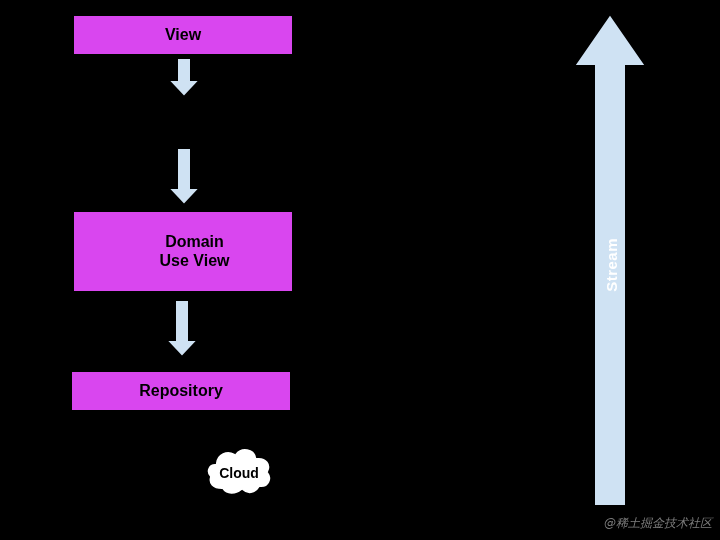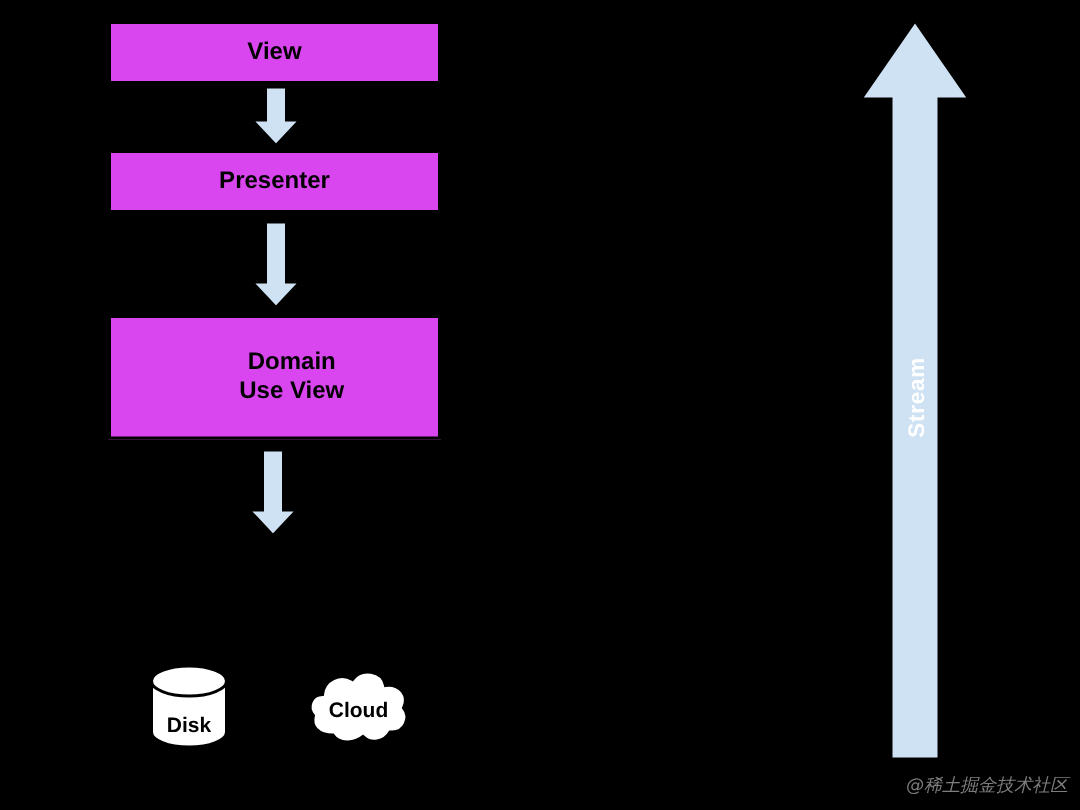--- a/index.html
+++ b/index.html
@@ -87,49 +87,42 @@
   <div class="box" style="left:72px; top:14px; width:222px; height:42px;">
     <span>View</span>
   </div>
 
   <div class="arrow-down" style="left:166px; top:58px; width:36px; height:40px;">
     <svg width="36" height="40" viewBox="0 0 36 40">
       <polygon points="11,0 25,0 25,22 34,22 18,39 2,22 11,22" fill="#cfe2f3" stroke="#000000" stroke-width="2"></polygon>
     </svg>
   </div>
 
-  <div class="box" style="left:72px; top:100px; width:222px; height:42px;">
-    <span>Presenter</span>
-  </div>
 
   <div class="arrow-down" style="left:166px; top:148px; width:36px; height:58px;">
     <svg width="36" height="58" viewBox="0 0 36 58">
       <polygon points="11,0 25,0 25,40 34,40 18,57 2,40 11,40" fill="#cfe2f3" stroke="#000000" stroke-width="2"></polygon>
     </svg>
   </div>
 
   <div class="box" style="left:72px; top:210px; width:222px; height:83px; flex-direction:column;">
     <span class="two-line">Domain</span>
     <span class="two-line">Use View</span>
   </div>
 
   <div class="arrow-down" style="left:164px; top:300px; width:36px; height:58px;">
     <svg width="36" height="58" viewBox="0 0 36 58">
       <polygon points="11,0 25,0 25,40 34,40 18,57 2,40 11,40" fill="#cfe2f3" stroke="#000000" stroke-width="2"></polygon>
     </svg>
   </div>
 
+  <div class="box" style="left:70px; top:370px; width:222px; height:42px;">
+    <span>Repository</span>
+  </div>
 
-  <div class="disk-wrap" style="left:95px; top:443px; width:62px; height:56px;">
-    <svg width="62" height="56" viewBox="0 0 62 56">
-      <path d="M6,11 L6,45 A25,10 0 0 0 56,45 L56,11 Z" fill="#ffffff" stroke="#000000" stroke-width="2"></path>
-      <ellipse cx="31" cy="11" rx="25" ry="10" fill="#ffffff" stroke="#000000" stroke-width="2"></ellipse>
-    </svg>
-    <div class="shape-label" style="top:32px;">Disk</div>
-  </div>
 
   <div class="cloud-wrap" style="left:203px; top:443px; width:72px; height:56px;">
     <svg width="72" height="56" viewBox="0 0 72 56">
       <path d="M19,47
                C9,47 4,41 6,34
                C1,28 5,20 12,20
                C13,10 24,5 32,10
                C38,2 52,4 54,14
                C64,13 70,21 66,29
                C71,35 67,46 57,45

